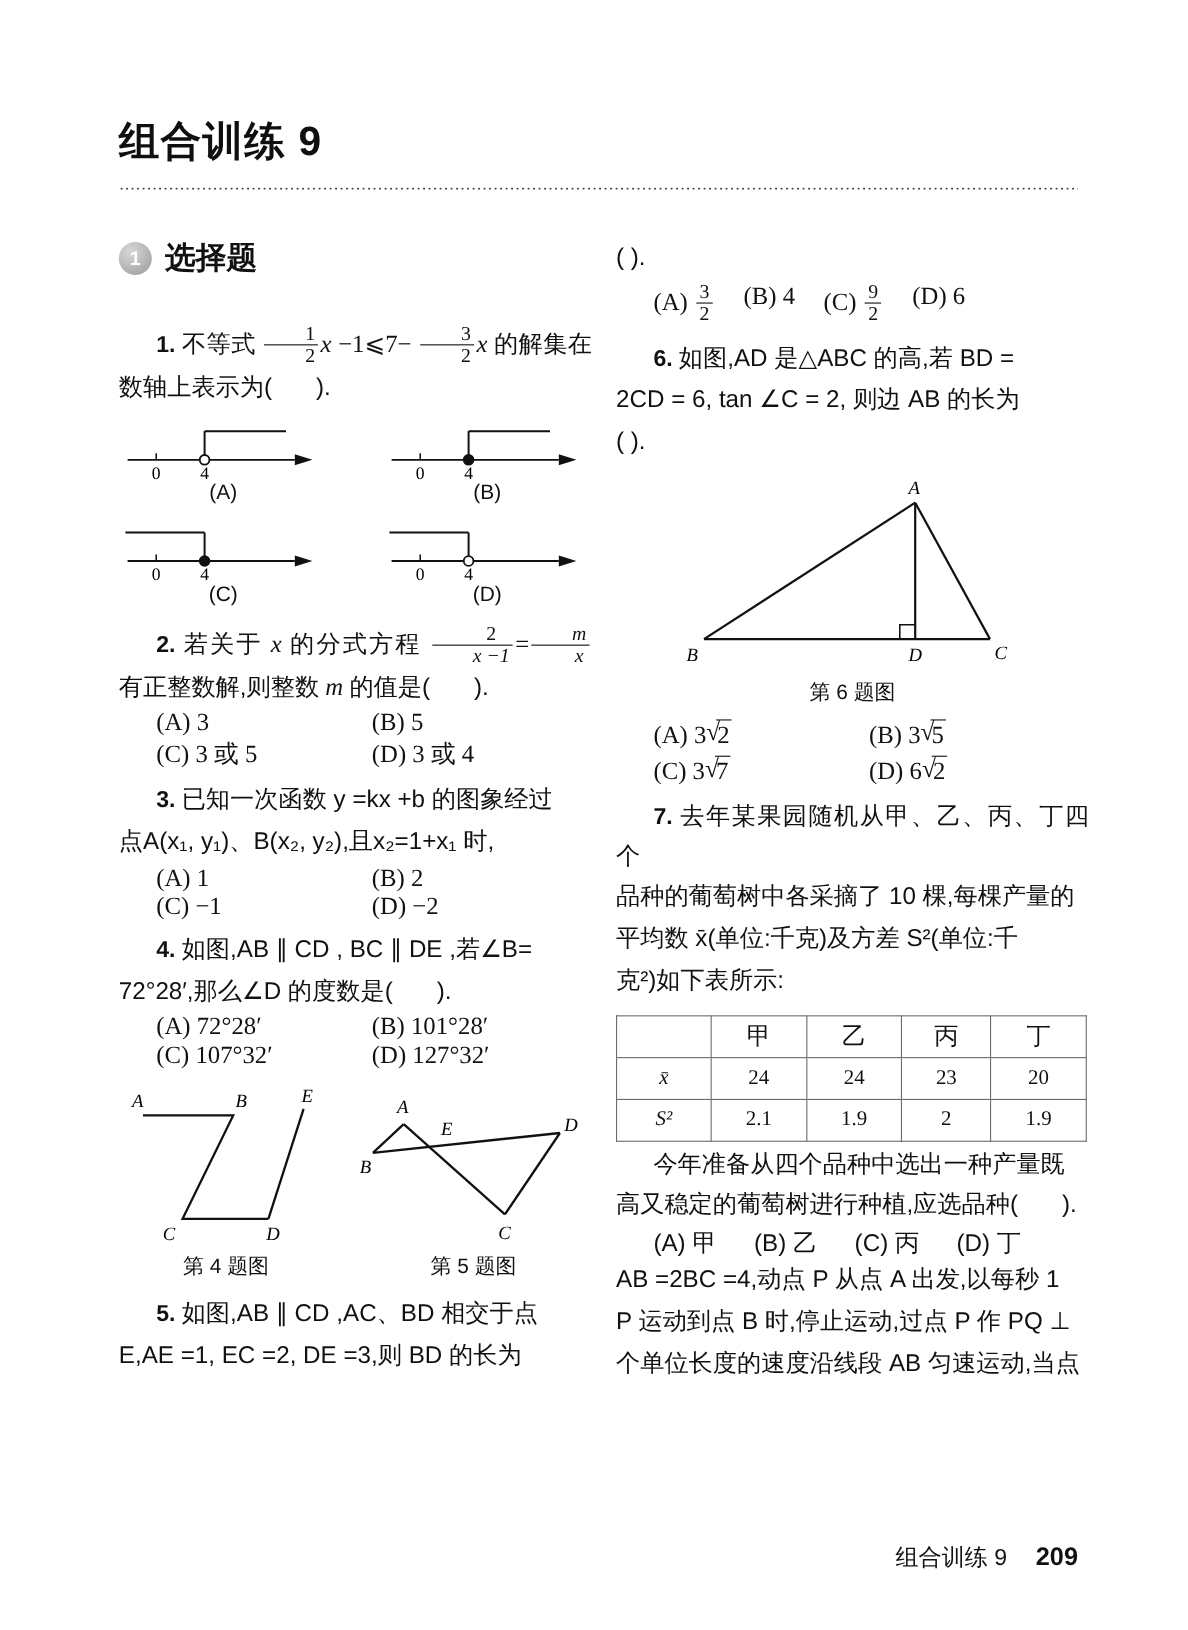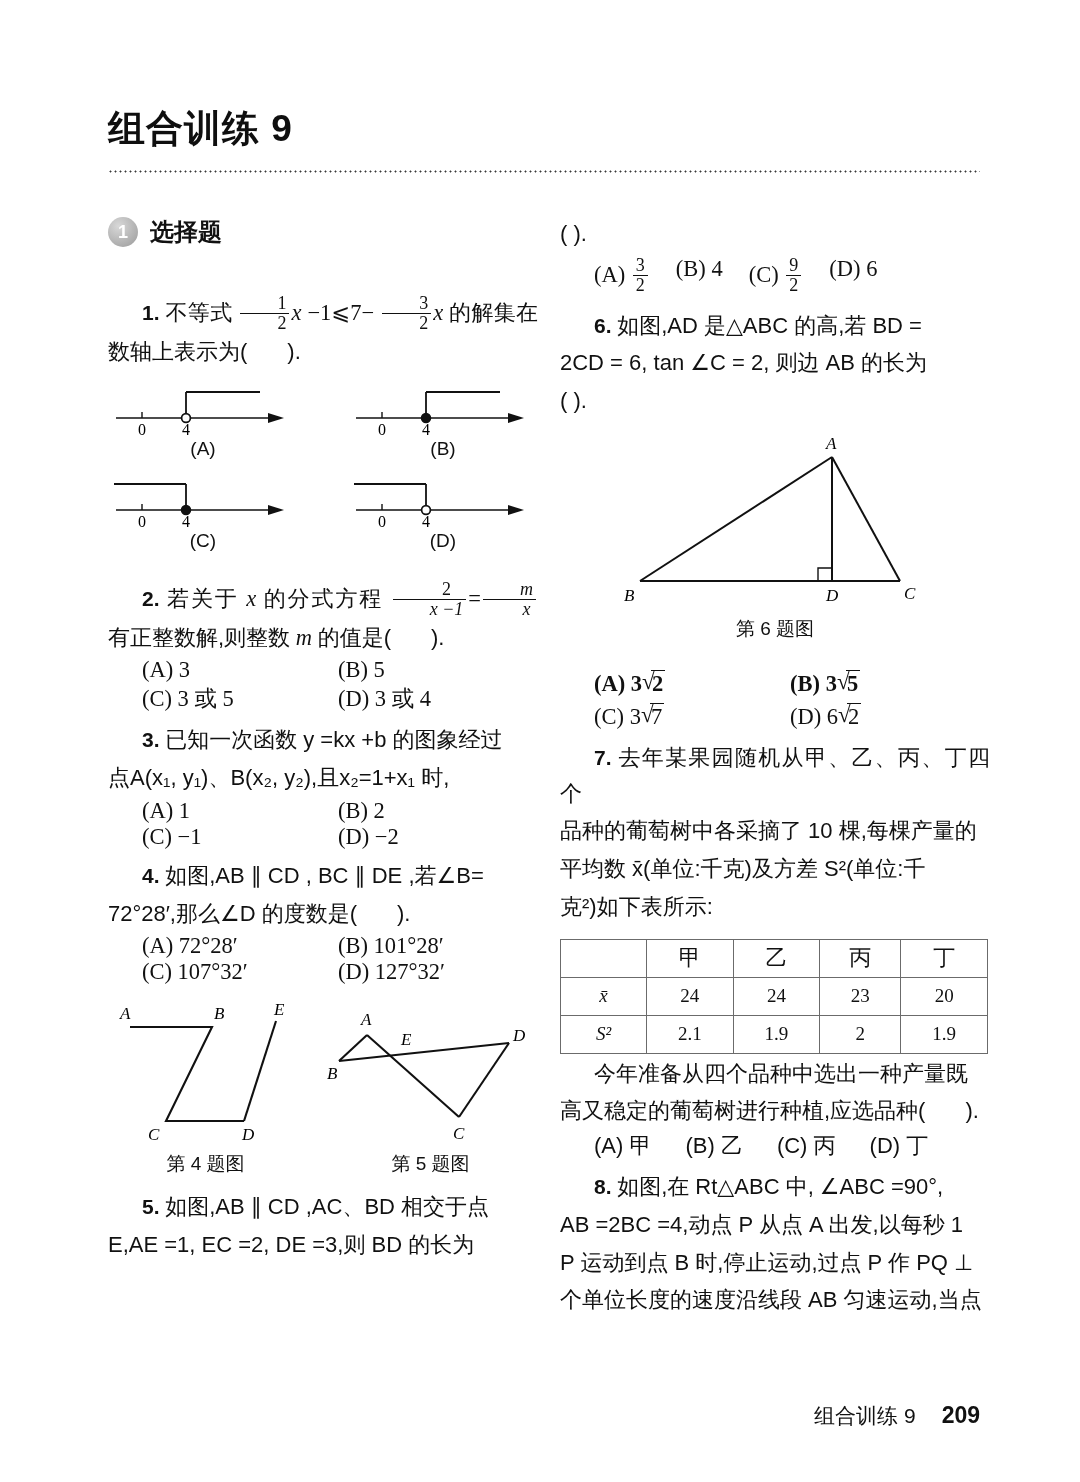--- a/index.html
+++ b/index.html
@@ -47,21 +47,21 @@
     width: 30px; height: 30px; border-radius: 50%;
     background: radial-gradient(circle at 35% 30%, #d8d8d8, #a9a9a9 75%, #8f8f8f);
     color: #fff;
     font-family: "Liberation Sans", "DejaVu Sans", sans-serif;
     font-size: 18px; font-weight: bold;
     display: flex; align-items: center; justify-content: center;
     line-height: 1;
   }
   .section-label {
     font-family: "Liberation Sans", "DejaVu Sans", sans-serif;
-    font-size: 24px; font-weight: bold; color: #111;
+    font-size: 28px; font-weight: bold; color: #111;
   }
 
   
   .col { position: absolute; width: 430px; }
   .col-left { left: 108px; top: 262px; }
   .col-right { left: 560px; top: 216px; }
 
   .q { font-size: 22.5px; line-height: 1.58; text-align: justify; margin: 0 0 2px 0; }
   .q.indent { text-indent: 34px; margin-top: 32px; }
   .qnum {
@@ -218,21 +218,21 @@
             <line x1="6" y1="14" x2="78" y2="14" stroke="#111" stroke-width="1.8"></line>
             <circle cx="78" cy="40" r="4.4" fill="#fff" stroke="#111" stroke-width="1.7"></circle>
             <text class="lbl-n" x="30" y="57">0</text>
             <text class="lbl-n" x="74" y="57">4</text>
           </svg>
           <div class="figcap" style="width:190px;">(D)</div>
         </div>
       </div>
     </div>
 
-    <div class="q indent" style="margin-top:28px;">
+    <div class="q indent" style="margin-top:15px;">
       <span class="qnum">2.</span>
       <span class="cn">若关于</span>
       <span class="mi">x</span>
       <span class="cn">的分式方程</span>
       <span class="frac">
         <span class="num">2</span>
         <span class="den mi">x −1</span>
       </span><span>=</span><span class="frac">
         <span class="num mi">m</span>
         <span class="den mi">x</span>
@@ -369,21 +369,21 @@
         <line x1="272" y1="28" x2="272" y2="152" stroke="#111" stroke-width="2"></line>
         <polyline points="258,152 258,139 272,139" fill="none" stroke="#111" stroke-width="1.4"></polyline>
         <text class="lbl" x="266" y="20">A</text>
         <text class="lbl" x="64" y="172">B</text>
         <text class="lbl" x="344" y="170">C</text>
         <text class="lbl" x="266" y="172">D</text>
       </svg>
       <div class="figcap" style="width:430px;">第 6 题图</div>
     </div>
 
-    <div class="opts" style="margin-top:28px;font-weight:bold;">
+    <div class="opts" style="margin-top:12px;">
       <span class="o">
         <span>(A)</span>
         <span>3</span><span class="sqrt"><span class="rad">2</span></span>
       </span>
       <span class="o">
         <span>(B)</span>
         <span>3</span><span class="sqrt"><span class="rad">5</span></span>
       </span>
     </div>
     <div class="opts" style="margin-top:6px;">
@@ -443,24 +443,20 @@
     <div class="q">
       <span class="cn">高又稳定的葡萄树进行种植,应选品种(</span><span class="blank"></span><span class="cn">).</span>
     </div>
     <div class="opts4" style="margin-top:2px;">
       <span class="o cn" style="margin-right:34px;">(A) 甲</span>
       <span class="o cn" style="margin-right:34px;">(B) 乙</span>
       <span class="o cn" style="margin-right:34px;">(C) 丙</span>
       <span class="o cn">(D) 丁</span>
     </div>
 
-    <div class="q indent" style="margin-top:8px;">
-      <span class="qnum">8.</span>
-      <span class="cn">如图,在 Rt△ABC 中, ∠ABC =90°,</span>
-    </div>
     <div class="q">
       <span class="cn">AB =2BC =4,动点 P 从点 A 出发,以每秒 1</span>
     </div>
     <div class="q">
       <span class="cn">P 运动到点 B 时,停止运动,过点 P 作 PQ ⊥</span>
     </div>
     <div class="q">
       <span class="cn">个单位长度的速度沿线段 AB 匀速运动,当点</span>
     </div>
   </div>

